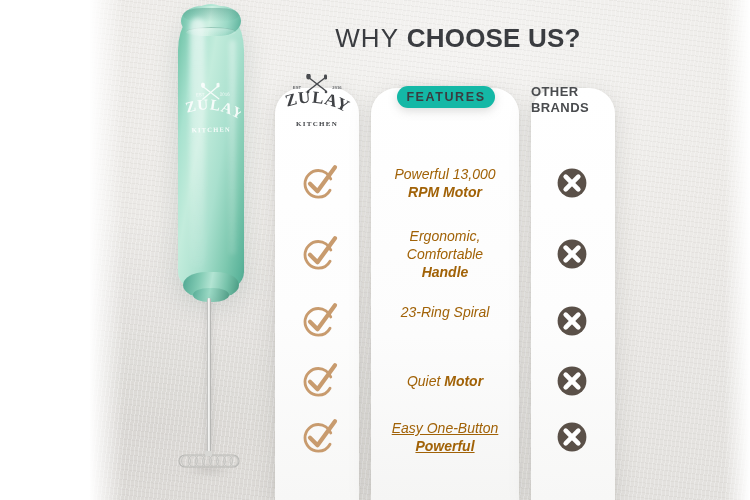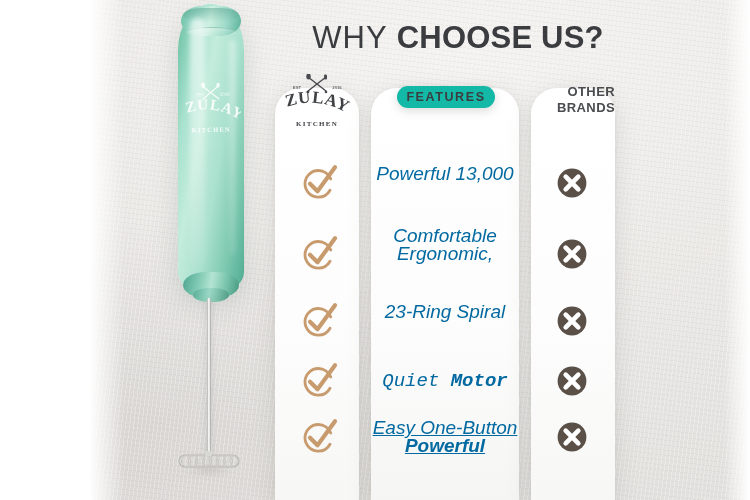--- a/index.html
+++ b/index.html
@@ -157,21 +157,21 @@
     filter: blur(3px);
   }
 
   
   .heading {
     position: absolute;
     left: 278px; top: 18px;
     width: 360px;
     text-align: center;
     white-space: nowrap;
-    font-size: 31px;
+    font-size: 26px;
     line-height: 40px;
     color: #3a3c40;
     letter-spacing: .5px;
   }
   .heading .thin { font-weight: 400; letter-spacing: 1px; }
   .heading .bold { font-weight: 700; letter-spacing: .2px; }
 
   
   .cols { position: absolute; left: 0; top: 0; width: 750px; height: 500px; }
 
@@ -208,21 +208,21 @@
     font-size: 12.5px;
     font-weight: 700;
     letter-spacing: 1.6px;
     color: #3a3c40;
   }
 
   .other-head {
     position: absolute;
     left: 531px; top: 84px;
     width: 84px;
-    text-align: right;
+    text-align: left;
     font-size: 13px;
     font-weight: 700;
     line-height: 15.5px;
     letter-spacing: .4px;
     color: #4a4c4f;
   }
   .check {
     position: absolute;
     left: 300px;
     width: 40px; height: 40px;
@@ -231,23 +231,23 @@
     position: absolute;
     left: 554px;
     width: 36px; height: 36px;
   }
   .feat-text {
     position: absolute;
     left: 371px;
     width: 148px;
     text-align: center;
     font-style: italic;
-    font-size: 19px;
+    font-size: 14px;
     line-height: 18px;
-    color: #0369a1;
+    color: #a16207;
   }
   .feat-text .b { font-weight: 700; }
 </style>
 </head>
 <body>
 
 <div class="stage">
 
   <div class="bg-wall"></div>
   <div class="bg-left-white"></div>
@@ -342,37 +342,39 @@
     </div>
 
     <div id="rows-host">
         <div class="check" style="top: 163px;">
   <svg viewBox="0 0 48 48" width="40" height="40">
     <circle cx="22" cy="25" r="16" fill="none" stroke="#c89b6e" stroke-width="3.4" stroke-dasharray="86 14" stroke-dashoffset="-8" stroke-linecap="round"></circle>
     <path d="M 12 25 L 21 34 L 42 5" fill="none" stroke="#c89b6e" stroke-width="5" stroke-linecap="round" stroke-linejoin="round"></path>
   </svg></div>
         <div class="feat-text" style="top: 165px;">
           <div>Powerful 13,000</div>
+          <div class="b">RPM Motor</div>
         </div>
         <div class="cross" style="top: 165px;">
   <svg viewBox="0 0 40 40" width="36" height="36">
     <circle cx="20" cy="20" r="16" fill="#5a5048"></circle>
     <g stroke="#ffffff" stroke-width="5.2" stroke-linecap="round">
       <line x1="13" y1="13" x2="27" y2="27"></line>
       <line x1="27" y1="13" x2="13" y2="27"></line>
     </g>
   </svg></div>
         <div class="check" style="top: 234px;">
   <svg viewBox="0 0 48 48" width="40" height="40">
     <circle cx="22" cy="25" r="16" fill="none" stroke="#c89b6e" stroke-width="3.4" stroke-dasharray="86 14" stroke-dashoffset="-8" stroke-linecap="round"></circle>
     <path d="M 12 25 L 21 34 L 42 5" fill="none" stroke="#c89b6e" stroke-width="5" stroke-linecap="round" stroke-linejoin="round"></path>
   </svg></div>
         <div class="feat-text" style="top: 227px;">
+          <div>Ergonomic,</div>
           <div>Comfortable</div>
-          <div>Ergonomic,</div>
+          <div class="b">Handle</div>
         </div>
         <div class="cross" style="top: 236px;">
   <svg viewBox="0 0 40 40" width="36" height="36">
     <circle cx="20" cy="20" r="16" fill="#5a5048"></circle>
     <g stroke="#ffffff" stroke-width="5.2" stroke-linecap="round">
       <line x1="13" y1="13" x2="27" y2="27"></line>
       <line x1="27" y1="13" x2="13" y2="27"></line>
     </g>
   </svg></div>
         <div class="check" style="top: 301px;">
@@ -389,21 +391,21 @@
     <g stroke="#ffffff" stroke-width="5.2" stroke-linecap="round">
       <line x1="13" y1="13" x2="27" y2="27"></line>
       <line x1="27" y1="13" x2="13" y2="27"></line>
     </g>
   </svg></div>
         <div class="check" style="top: 361px;">
   <svg viewBox="0 0 48 48" width="40" height="40">
     <circle cx="22" cy="25" r="16" fill="none" stroke="#c89b6e" stroke-width="3.4" stroke-dasharray="86 14" stroke-dashoffset="-8" stroke-linecap="round"></circle>
     <path d="M 12 25 L 21 34 L 42 5" fill="none" stroke="#c89b6e" stroke-width="5" stroke-linecap="round" stroke-linejoin="round"></path>
   </svg></div>
-        <div class="feat-text" style="top: 372px; font-family: Liberation Mono, monospace;">
+        <div class="feat-text" style="top: 372px;">
           <div>Quiet <span class="b">Motor</span></div>
         </div>
         <div class="cross" style="top: 363px;">
   <svg viewBox="0 0 40 40" width="36" height="36">
     <circle cx="20" cy="20" r="16" fill="#5a5048"></circle>
     <g stroke="#ffffff" stroke-width="5.2" stroke-linecap="round">
       <line x1="13" y1="13" x2="27" y2="27"></line>
       <line x1="27" y1="13" x2="13" y2="27"></line>
     </g>
   </svg></div>

